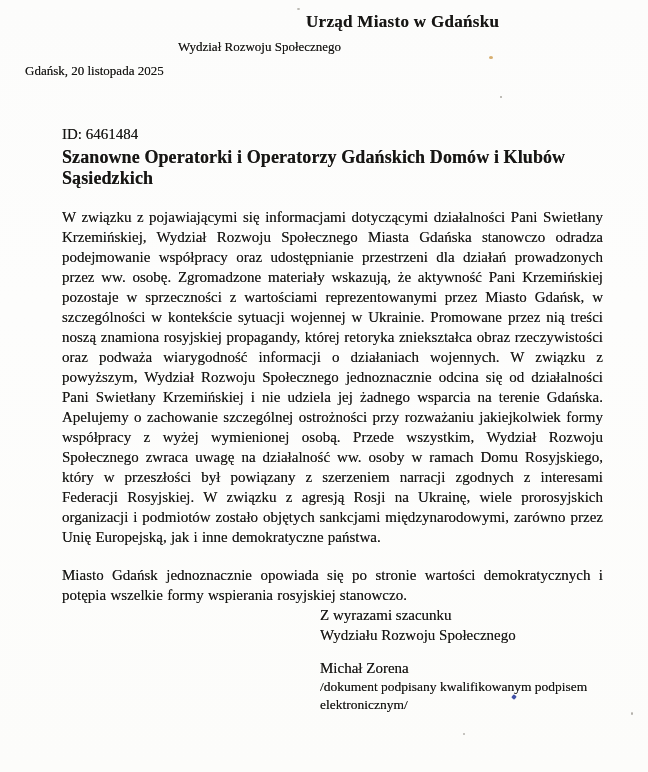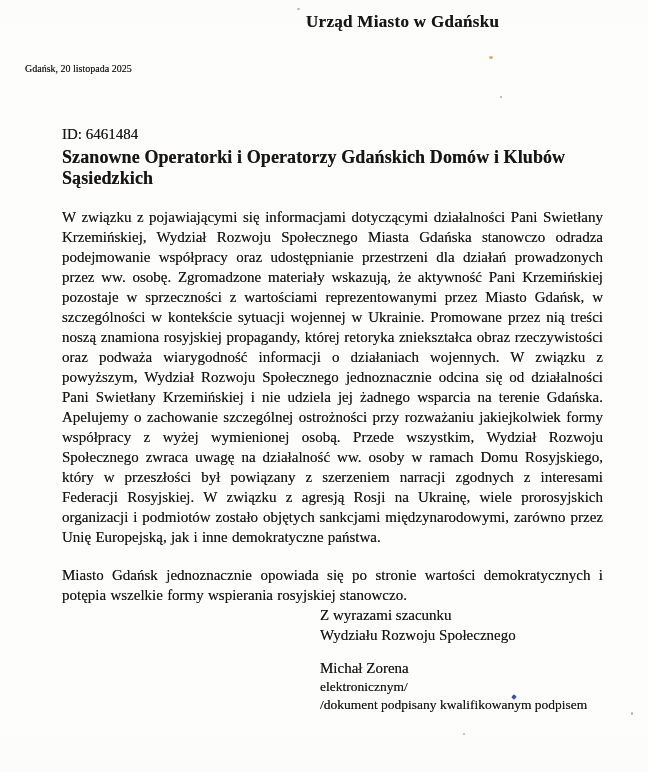--- a/index.html
+++ b/index.html
@@ -20,21 +20,21 @@
     position: absolute; left: 306px; top: 12px;
     font-size: 17px; font-weight: bold; letter-spacing: 0.3px;
     white-space: nowrap;
   }
   .org-subtitle {
     position: absolute; left: 178px; top: 39px;
     font-size: 13px; white-space: nowrap;
   }
   .date-line {
     position: absolute; left: 25px; top: 63px;
-    font-size: 10px; white-space: nowrap;
+    font-size: 13px; white-space: nowrap;
   }
 
   .content {
     position: absolute; left: 62px; top: 126px; width: 541px;
   }
   .id-line { font-size: 15px; }
   .salutation {
     margin-top: 4px; font-size: 18px; font-weight: bold;
     letter-spacing: 0.1px;
   }
@@ -65,20 +65,21 @@
     border-radius: 1px; transform: rotate(40deg); opacity: 0.9;
   }
 </style>
 </head>
 <body>
 
 <div class="page">
 
   <div class="org-title">Urząd Miasto w Gdańsku</div>
 
+  <div class="org-subtitle">Wydział Rozwoju Społecznego</div>
 
   <div class="date-line">Gdańsk, 20 listopada 2025</div>
 
   <div class="content">
 
     <div class="id-line">ID: 6461484</div>
 
     <div class="salutation">Szanowne Operatorki i Operatorzy Gdańskich Domów i Klubów Sąsiedzkich</div>
 
     <p class="body-para">W związku z pojawiającymi się informacjami dotyczącymi działalności Pani Swietłany Krzemińskiej, Wydział Rozwoju Społecznego Miasta Gdańska stanowczo odradza podejmowanie współpracy oraz udostępnianie przestrzeni dla działań prowadzonych przez ww. osobę. Zgromadzone materiały wskazują, że aktywność Pani Krzemińskiej pozostaje w sprzeczności z wartościami reprezentowanymi przez Miasto Gdańsk, w szczególności w kontekście sytuacji wojennej w Ukrainie. Promowane przez nią treści noszą znamiona rosyjskiej propagandy, której retoryka zniekształca obraz rzeczywistości oraz podważa wiarygodność informacji o działaniach wojennych. W związku z powyższym, Wydział Rozwoju Społecznego jednoznacznie odcina się od działalności Pani Swietłany Krzemińskiej i nie udziela jej żadnego wsparcia na terenie Gdańska. Apelujemy o zachowanie szczególnej ostrożności przy rozważaniu jakiejkolwiek formy współpracy z wyżej wymienionej osobą. Przede wszystkim, Wydział Rozwoju Społecznego zwraca uwagę na działalność ww. osoby w ramach Domu Rosyjskiego, który w przeszłości był powiązany z szerzeniem narracji zgodnych z interesami Federacji Rosyjskiej. W związku z agresją Rosji na Ukrainę, wiele prorosyjskich organizacji i podmiotów zostało objętych sankcjami międzynarodowymi, zarówno przez Unię Europejską, jak i inne demokratyczne państwa.</p>
@@ -86,23 +87,23 @@
     <p class="body-para">Miasto Gdańsk jednoznacznie opowiada się po stronie wartości demokratycznych i potępia wszelkie formy wspierania rosyjskiej stanowczo.</p>
 
     <div class="closing-block">
       <div class="closing-phrase">Z wyrazami szacunku</div>
 
 
       <div class="signer-title-2">Wydziału Rozwoju Społecznego</div>
 
       <div class="signer-name">Michał Zorena</div>
 
+      <div class="sig-note">/dokument podpisany kwalifikowanym podpisem</div>
+
       <div class="sig-note">elektronicznym/</div>
-
-      <div class="sig-note">/dokument podpisany kwalifikowanym podpisem</div>
     </div>
 
   </div>
 
   <div class="speck speck-orange"></div>
   <div class="speck speck-gray-1"></div>
   <div class="speck speck-gray-2"></div>
   <div class="speck speck-gray-3"></div>
   <div class="speck speck-gray-4"></div>
   <div class="ink-mark-blue"></div>

